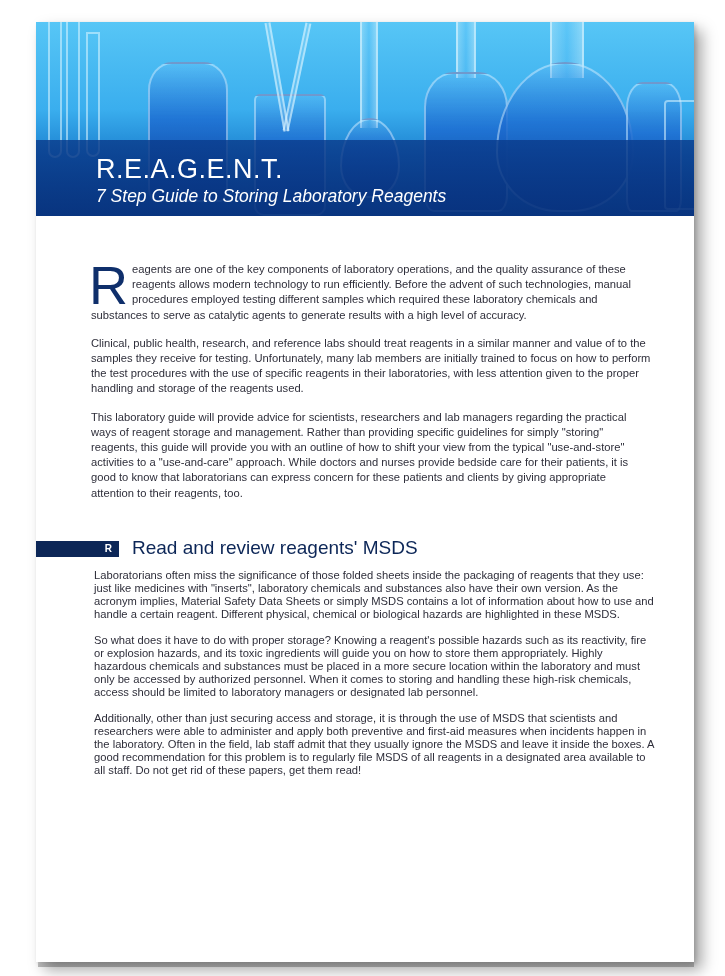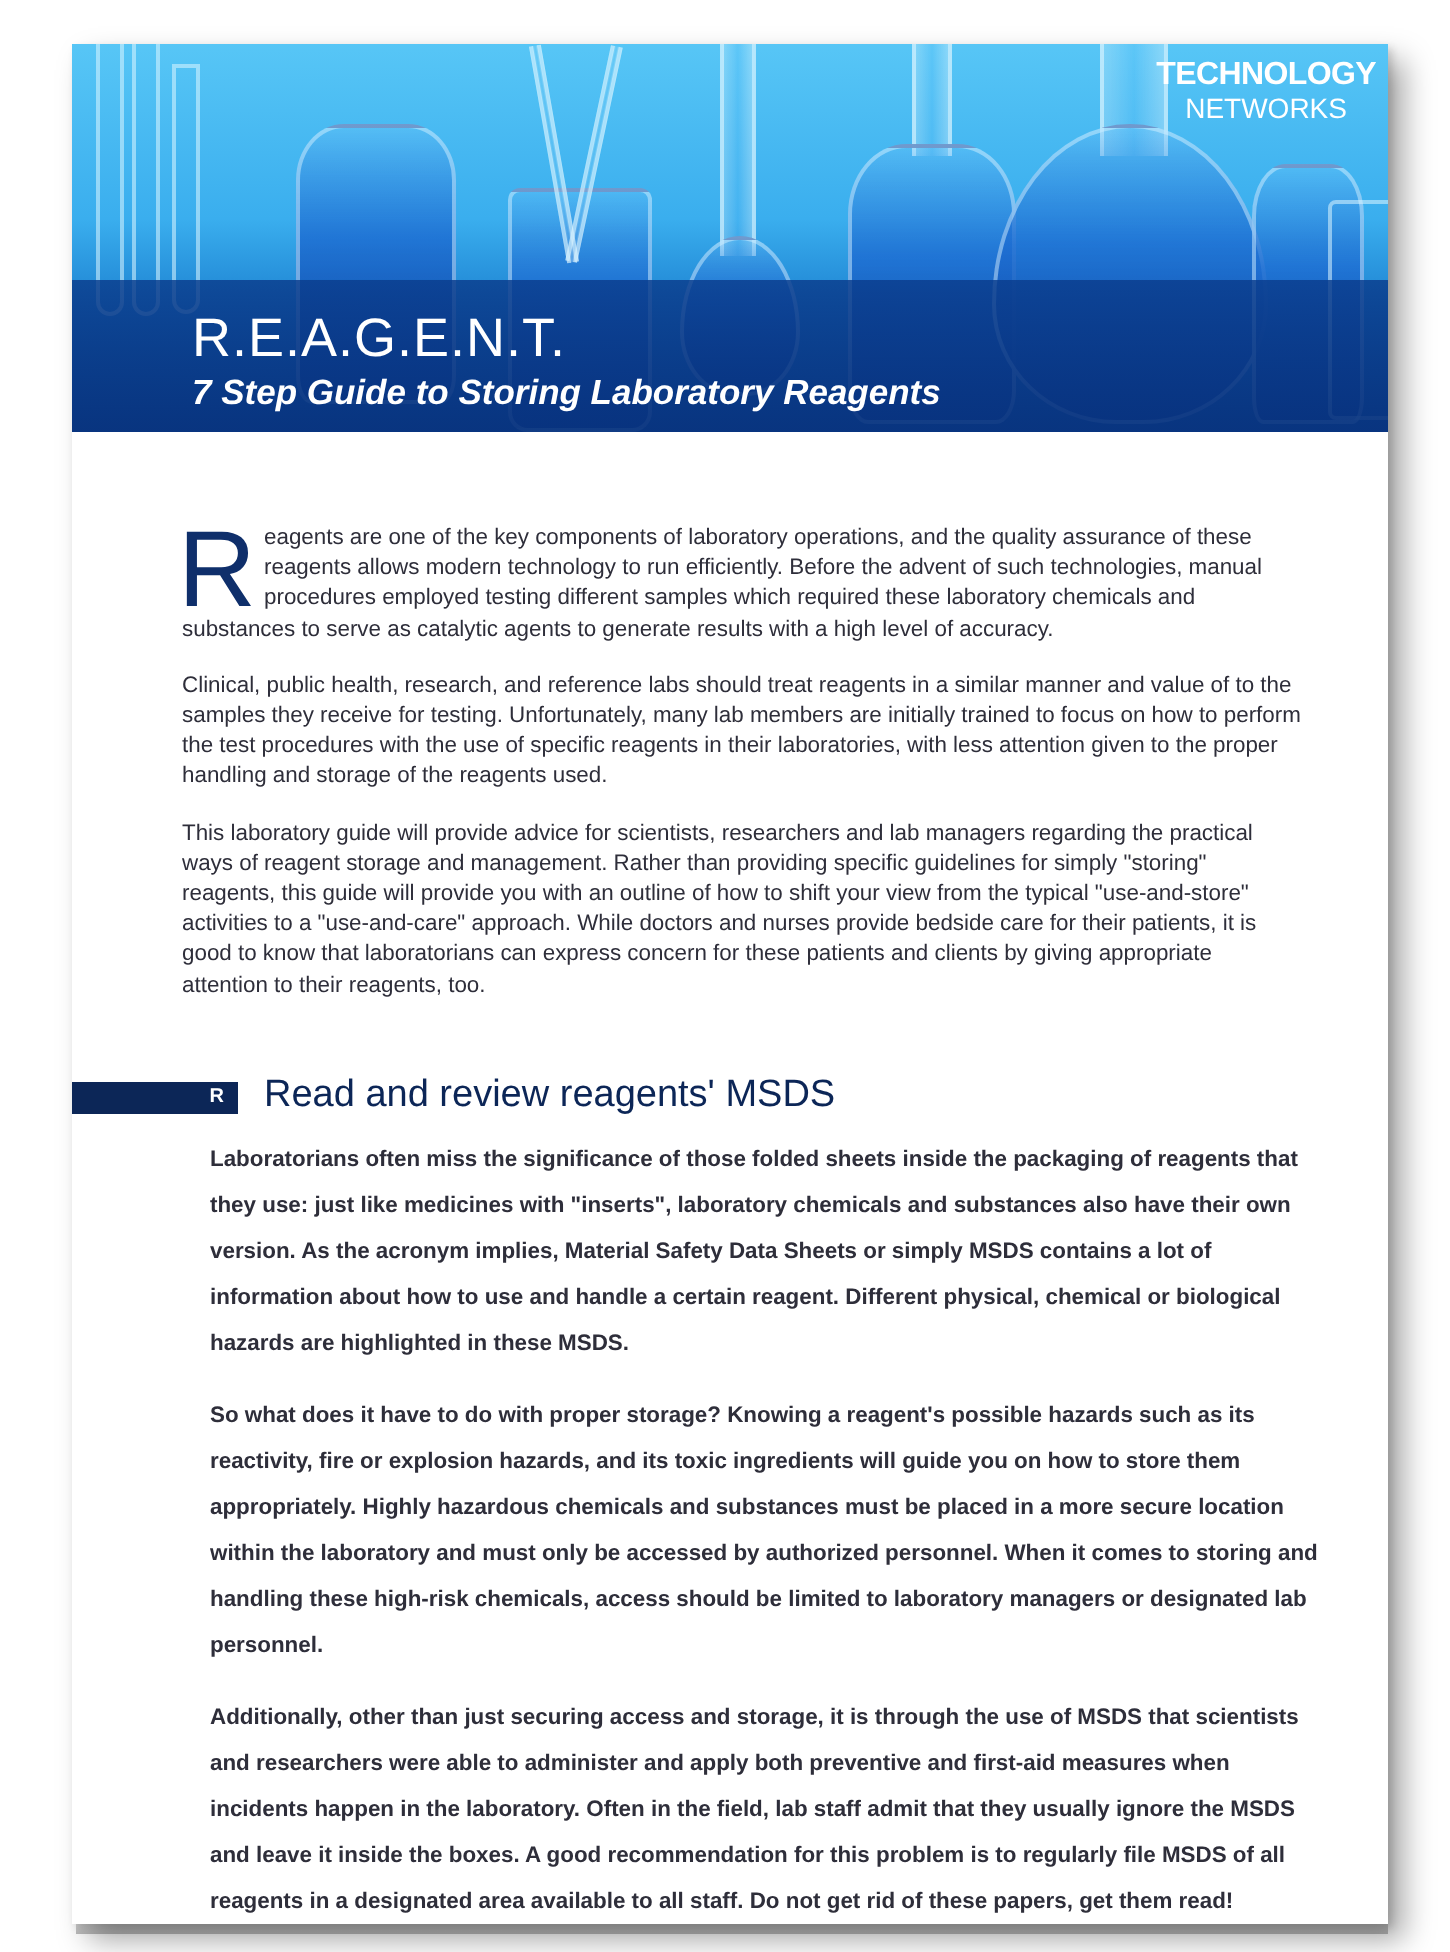--- a/index.html
+++ b/index.html
@@ -51,21 +51,21 @@
       position: absolute; left: 0; top: 118px;
       width: 658px; height: 76px;
       background: linear-gradient(180deg, rgba(10,60,140,0.82) 0%, rgba(8,50,125,0.92) 100%);
     }
     .hero-title {
       position: absolute; left: 60px; top: 132px;
       color: #ffffff; font-size: 27px; font-weight: 400; letter-spacing: 0.5px; text-align: right;
     }
     .hero-subtitle {
       position: absolute; left: 60px; top: 164px;
-      color: #ffffff; font-size: 17.5px; font-weight: 700; font-style: italic;
+      color: #ffffff; font-size: 17.5px; font-weight: 400; font-style: italic;
     }
 
     
     .content {
       position: absolute; left: 55px; top: 240px;
       width: 560px;
       color: #2e2e3a;
       font-size: 11.2px;
       line-height: 15.2px;
     }
@@ -90,26 +90,25 @@
     }
     .section-letter {
       position: absolute; right: 7px; top: 2px;
       color: #ffffff; font-weight: 700; font-size: 10px;
     }
     .section-title {
       position: absolute; left: 96px; top: -3px;
       color: #0c2657; font-weight: 400; font-size: 19px;
     }
     .content2 {
-      position: absolute; left: 69px; top: 547px;
+      position: absolute; left: 58px; top: 547px;
       width: 562px;
       color: #2e2e3a;
       font-size: 11.2px;
-      line-height: 23px;
-      font-weight: bold;
+      line-height: 13px;
     }
   </style>
 </head>
 <body>
 
 <div class="page-edge"></div>
 
 <div class="page">
 
   <div class="hero">
@@ -129,24 +128,20 @@
 
     <div class="neck" style="left:420px; top:-4px; width:20px; height:60px;"></div>
     <div class="flask-body" style="left:388px; top:50px; width:84px; height:140px; border-radius:35% 35% 12% 12% / 25% 25% 12% 12%;"></div>
 
     <div class="neck" style="left:514px; top:-4px; width:34px; height:60px;"></div>
     <div class="flask-body" style="left:460px; top:40px; width:138px; height:150px;"></div>
 
     <div class="flask-body" style="left:590px; top:60px; width:56px; height:130px; border-radius:30% 30% 10% 10% / 20% 20% 10% 10%;"></div>
     <div class="glass" style="left:628px; top:78px; width:34px; height:110px; border-radius:4px;"></div>
 
-    <div class="logo">
-      <span class="logo-top">TECHNOLOGY</span>
-      <span class="logo-bottom">NETWORKS</span>
-    </div>
 
     <div class="hero-band"></div>
     <div class="hero-title">R.E.A.G.E.N.T.</div>
     <div class="hero-subtitle">7 Step Guide to Storing Laboratory Reagents</div>
   </div>
 
   <div class="content">
     <p class="para intro">
       <span class="dropcap">R</span><span>eagents are one of the key components of laboratory operations, and the quality assurance of these reagents allows modern technology to run efficiently. Before the advent of such technologies, manual procedures employed testing different samples which required these laboratory chemicals and substances to serve as catalytic agents to generate results with a high level of accuracy.</span>
     </p>

